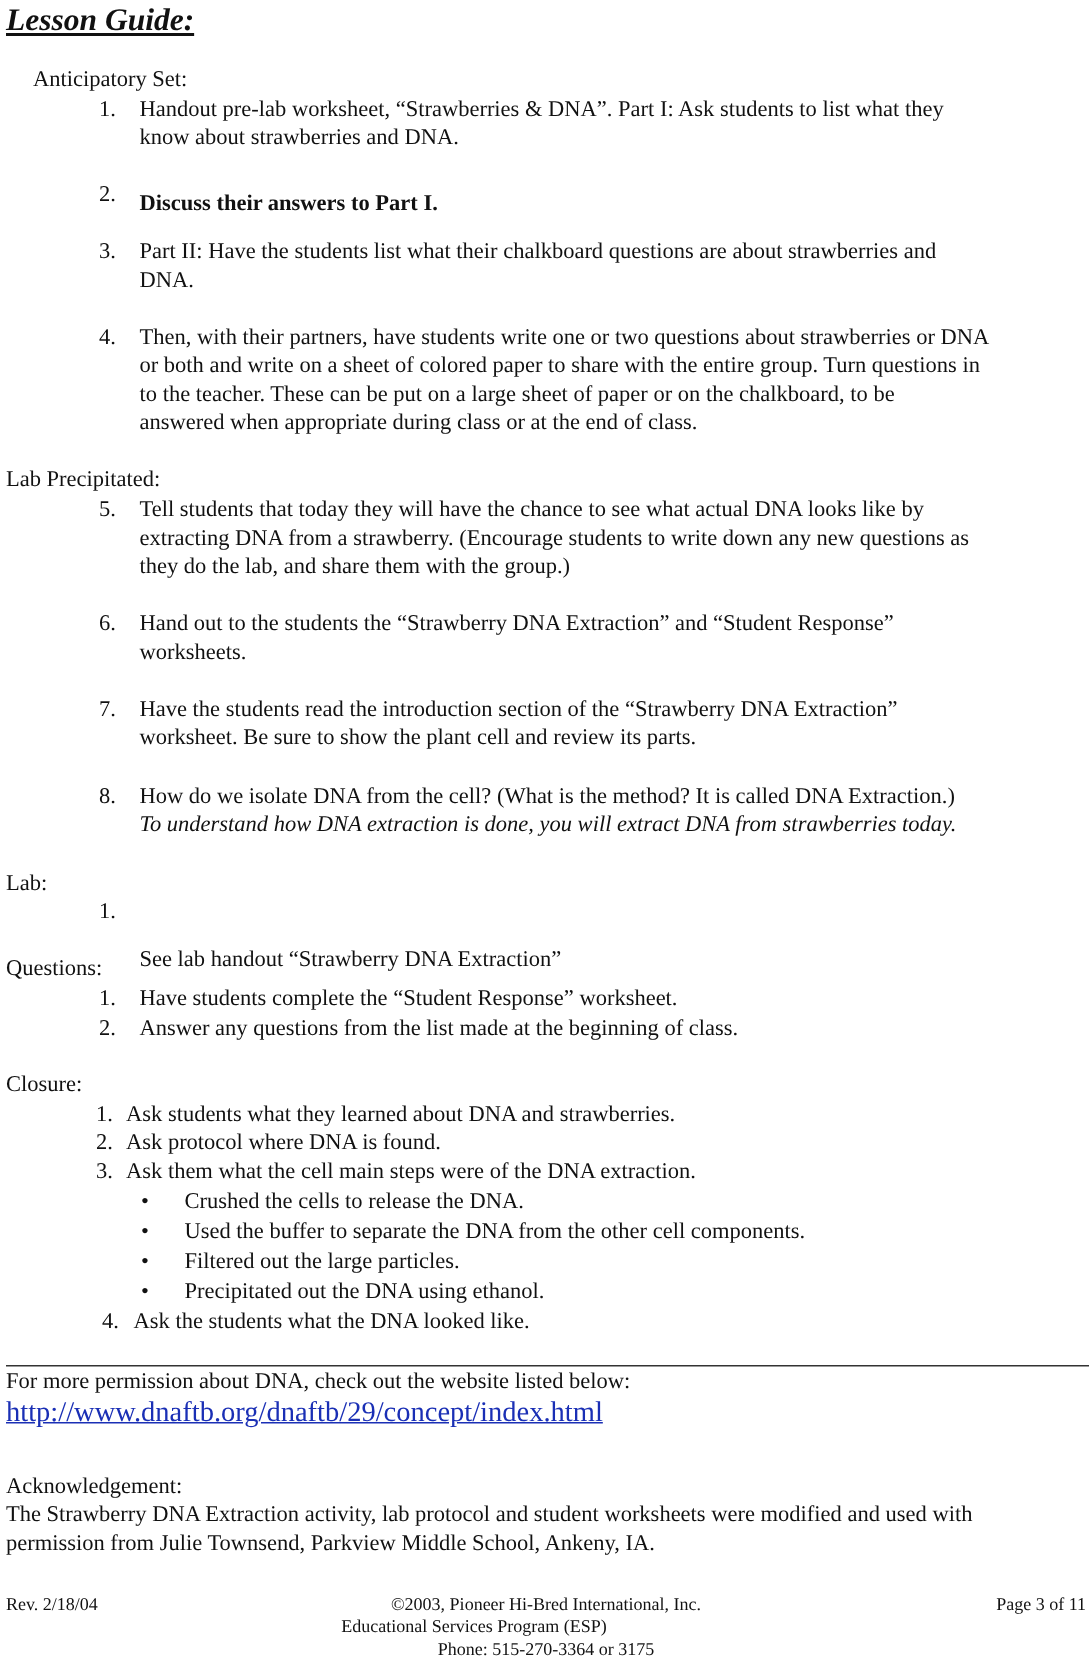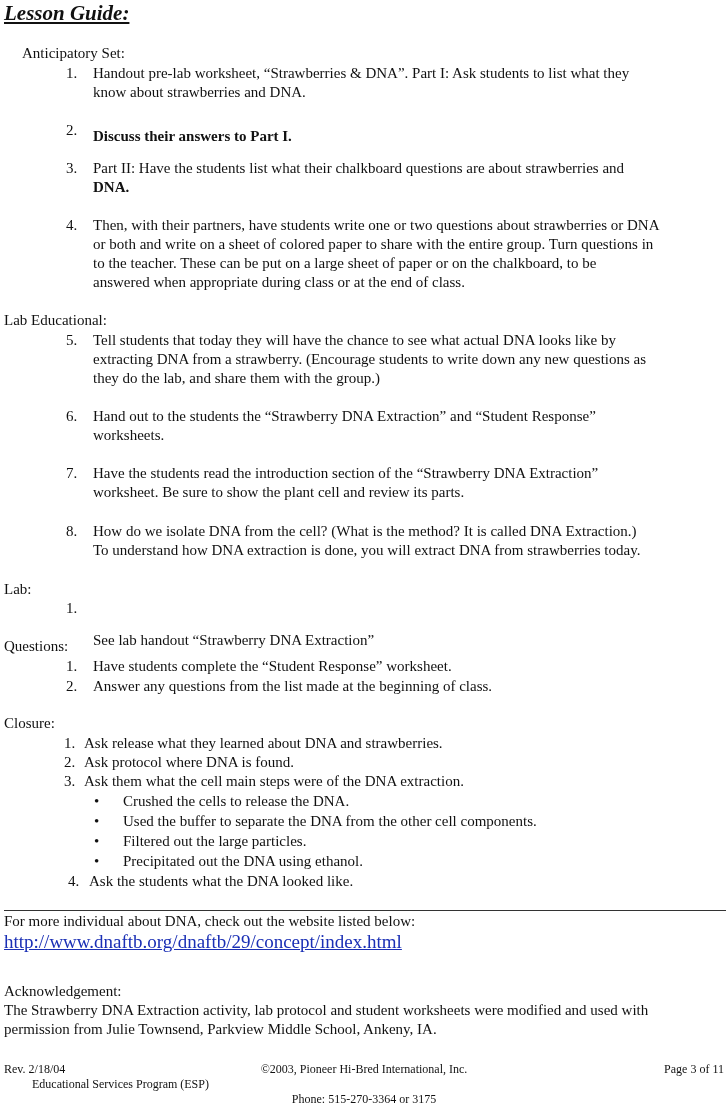--- a/index.html
+++ b/index.html
@@ -33,53 +33,53 @@
     <span class="txt" style="left:93px; top:64px;">Handout pre-lab worksheet, “Strawberries &amp; DNA”.   Part I:  Ask students to list what they</span>
     <span class="txt" style="left:93px; top:83px;">know about strawberries and DNA.</span>
   </div>
   <div>
     <span class="num" style="left:66px; top:121px;">2.</span>
     <span class="txt" style="left:93px; top:127px;font-weight:bold;">Discuss their answers to Part I.</span>
   </div>
   <div>
     <span class="num" style="left:66px; top:159px;">3.</span>
     <span class="txt" style="left:93px; top:159px;">Part II:  Have the students list what their chalkboard questions are about strawberries and</span>
-    <span class="txt" style="left:93px; top:178px;font-weight:bold;">DNA.</span>
+    <span class="txt" style="left:93px; top:178px;">DNA.</span>
   </div>
   <div>
     <span class="num" style="left:66px; top:216px;">4.</span>
     <span class="txt" style="left:93px; top:216px;">Then, with their partners, have students write one or two questions about strawberries or DNA</span>
     <span class="txt" style="left:93px; top:235px;">or both and write on a sheet of colored paper to share with the entire group.  Turn questions in</span>
     <span class="txt" style="left:93px; top:254px;">to the teacher.  These can be put on a large sheet of paper or on the chalkboard, to be</span>
     <span class="txt" style="left:93px; top:273px;">answered when appropriate during class or at the end of class.</span>
   </div>
 </div>
 
-<div class="abs sec" style="left:4px; top:311px;">Lab Educational:</div>
+<div class="abs sec" style="left:4px; top:311px;">Lab Precipitated:</div>
 <div>
   <div>
     <span class="num" style="left:66px; top:331px;">5.</span>
     <span class="txt" style="left:93px; top:331px;">Tell students that today they will have the chance to see what actual DNA looks like by</span>
     <span class="txt" style="left:93px; top:350px;">extracting DNA from a strawberry.  (Encourage students to write down any new questions as</span>
     <span class="txt" style="left:93px; top:369px;">they do the lab, and share them with the group.)</span>
   </div>
   <div>
     <span class="num" style="left:66px; top:407px;">6.</span>
     <span class="txt" style="left:93px; top:407px;">Hand out to the students the “Strawberry DNA Extraction” and “Student Response”</span>
     <span class="txt" style="left:93px; top:426px;">worksheets.</span>
   </div>
   <div>
     <span class="num" style="left:66px; top:464px;">7.</span>
     <span class="txt" style="left:93px; top:464px;">Have the students read the introduction section of the “Strawberry DNA Extraction”</span>
     <span class="txt" style="left:93px; top:483px;">worksheet.  Be sure to show the plant cell and review its parts.</span>
   </div>
   <div>
     <span class="num" style="left:66px; top:522px;">8.</span>
     <span class="txt" style="left:93px; top:522px;">How do we isolate DNA from the cell?  (What is the method?  It is called DNA Extraction.)</span>
-    <span class="txt" style="left:93px; top:541px;">To understand how DNA extraction is done, you will extract DNA from strawberries today.</span>
+    <span class="txt" style="left:93px; top:541px;font-style:italic;">To understand how DNA extraction is done, you will extract DNA from strawberries today.</span>
   </div>
 </div>
 
 <div class="abs sec" style="left:4px; top:580px;">Lab:</div>
 <div>
   <div>
     <span class="num" style="left:66px; top:599px;">1.</span>
     <span class="txt" style="left:93px; top:599px;margin-top:32px;">See lab handout “Strawberry DNA Extraction”</span>
   </div>
 </div>
@@ -93,21 +93,21 @@
   <div>
     <span class="num" style="left:66px; top:677px;">2.</span>
     <span class="txt" style="left:93px; top:677px;">Answer any questions from the list made at the beginning of class.</span>
   </div>
 </div>
 
 <div class="abs sec" style="left:4px; top:714px;">Closure:</div>
 <div>
   <div>
     <span class="num" style="left:64px; top:734px;">1.</span>
-    <span class="txt" style="left:84px; top:734px;">Ask release what they learned about DNA and strawberries.</span>
+    <span class="txt" style="left:84px; top:734px;">Ask students what they learned about DNA and strawberries.</span>
   </div>
   <div>
     <span class="num" style="left:64px; top:753px;">2.</span>
     <span class="txt" style="left:84px; top:753px;">Ask protocol where DNA is found.</span>
   </div>
   <div>
     <span class="num" style="left:64px; top:772px;">3.</span>
     <span class="txt" style="left:84px; top:772px;">Ask them what the cell main steps were of the DNA extraction.</span>
   </div>
   <div>
@@ -129,26 +129,26 @@
     </div>
   </div>
   <div>
     <span class="num" style="left:68px; top:872px;">4.</span>
     <span class="txt" style="left:89px; top:872px;">Ask the students what the DNA looked like.</span>
   </div>
 </div>
 
 <div class="abs rule"></div>
 
-<div class="abs" style="left:4px; top:912px;">For more individual about DNA, check out the website listed below:</div>
+<div class="abs" style="left:4px; top:912px;">For more permission about DNA, check out the website listed below:</div>
 <a class="abs link" style="left:4px; top:932px;">http://www.dnaftb.org/dnaftb/29/concept/index.html</a>
 
 <div class="abs sec" style="left:4px; top:982px;">Acknowledgement:</div>
 <div class="abs" style="left:4px; top:1001px;">The Strawberry DNA Extraction activity, lab protocol and student worksheets were modified and used with</div>
 <div class="abs" style="left:4px; top:1020px;">permission from Julie Townsend, Parkview Middle School, Ankeny, IA.</div>
 
 <div>
   <div class="abs footer" style="left:4px; top:1062px;">Rev. 2/18/04</div>
   <div class="abs footer" style="left:0; width:728px; top:1062px; text-align:center;">©2003, Pioneer Hi-Bred International, Inc.</div>
-  <div class="abs footer" style="left:0; width:632px; top:1077px; margin-left:32px;">Educational Services Program (ESP)</div>
+  <div class="abs footer" style="left:0; width:632px; top:1077px; text-align:center;">Educational Services Program (ESP)</div>
   <div class="abs footer" style="left:0; width:728px; top:1092px; text-align:center;">Phone:  515-270-3364 or 3175</div>
   <div class="abs footer" style="right:4px; top:1062px;">Page 3 of 11</div>
 </div>
 
 </body></html>

